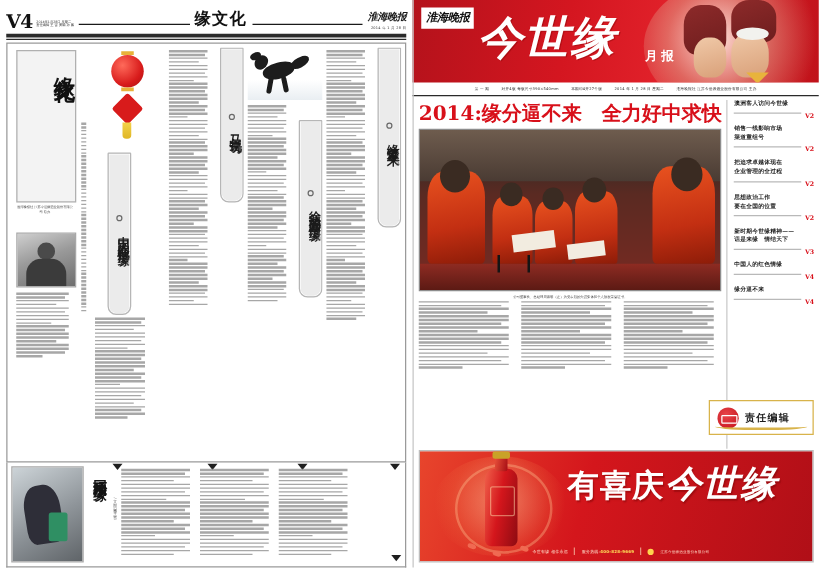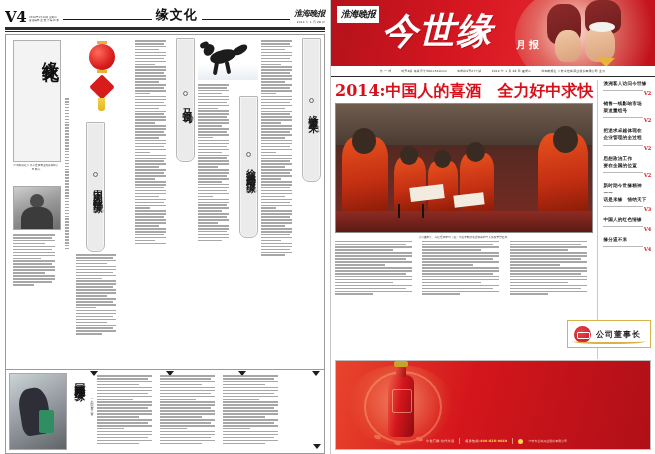--- a/index.html
+++ b/index.html
@@ -648,21 +648,21 @@
       <span>第 一 期</span>
       <span>对开4版 每版尺寸390×540mm</span>
       <span>本期印4开27个版</span>
       <span>2014 年 1 月 28 日  星期二</span>
       <span>淮海晚报社  江苏今世缘酒业股份有限公司  主办</span>
     </div>
 
     <div class="rp-main">
 
       <div class="rp-left">
-        <div class="headline">2014:中国人的喜酒　全力好中求快</div>
+        <div class="headline">2014:缘分逼不来　全力好中求快</div>
 
         <div class="news-photo">
           <div class="np-wall"></div>
           <div class="np-table"></div>
           <div class="np-p" style="left:6px;width:46px;height:74px;"></div>
           <div class="np-h" style="left:16px;top:24px;width:24px;height:26px;"></div>
           <div class="np-p" style="left:58px;width:32px;height:54px;"></div>
           <div class="np-h" style="left:64px;top:42px;width:18px;height:19px;"></div>
           <div class="np-p" style="left:92px;width:30px;height:50px;"></div>
           <div class="np-h" style="left:98px;top:46px;width:17px;height:18px;"></div>
@@ -782,35 +782,38 @@
         <div class="sb-item">
           <div class="sb-txt">缘分逼不来</div>
           <div class="sb-rule"></div>
           <div class="sb-ref">V4</div>
         </div>
       </div>
     </div>
 
     <div class="guide-box" style="left:auto;right:4px;width:84px;bottom:auto;top:320px;height:28px;">
       <div class="guide-seal"></div>
-      <div class="guide-t">公司董事长</div>
+      <div class="guide-t">责任编辑</div>
       <div class="guide-swoosh"></div>
     </div>
 
     <div class="ad">
       <div class="ad-glow"></div>
       <div class="ad-ring"></div>
       <div class="bottle">
         <div class="neck"></div>
         <div class="cap"></div>
         <div class="lbl"></div>
       </div>
       <div class="petal" style="left:38px;bottom:10px;"></div>
       <div class="petal" style="left:80px;bottom:8px;"></div>
       <div class="petal" style="left:58px;bottom:4px;"></div>
+      <div class="ad-title">
+        <span>有喜庆</span><em>今世缘</em>
+      </div>
       <div class="ad-foot">
         <span>今世有缘  相伴永远</span>
         <span class="sep"></span>
         <span class="ad-hot"><span>服务热线:</span><b>400-828-9669</b></span>
         <span class="sep"></span>
         <span class="ad-logo"></span>
         <span class="ad-corp">江苏今世缘酒业股份有限公司</span>
       </div>
     </div>
 

